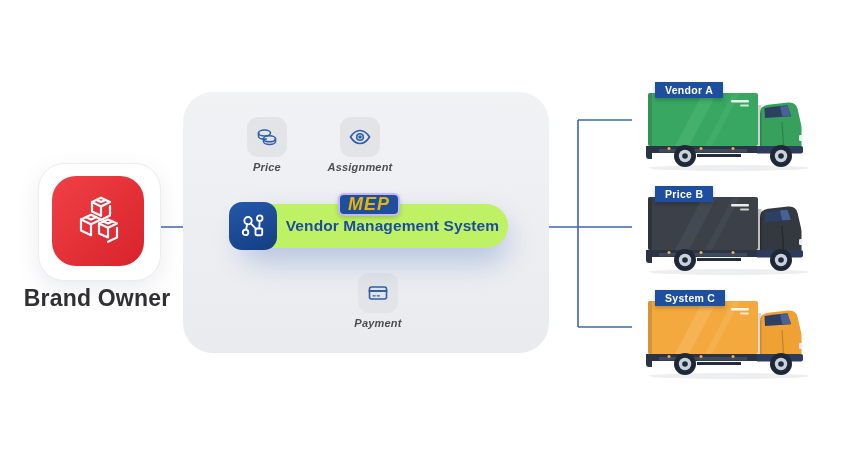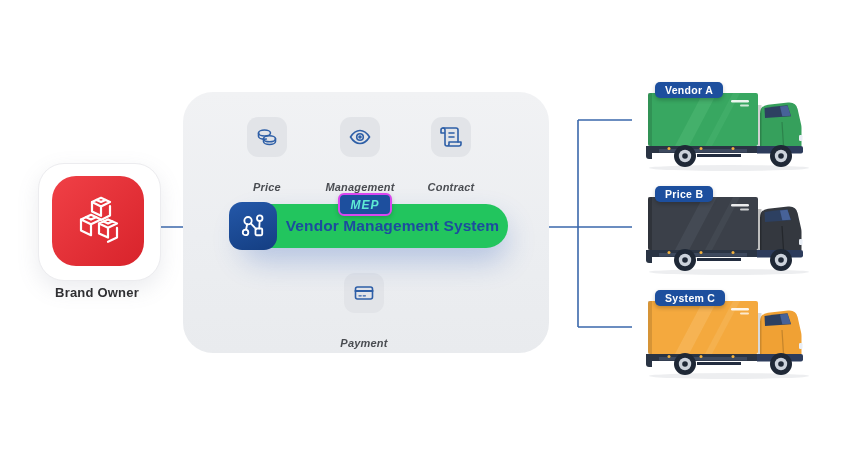--- a/index.html
+++ b/index.html
@@ -8,46 +8,46 @@
 
   
   .connectors{position:absolute;left:0;top:0;width:847px;height:460px;pointer-events:none;}
 
   
   .brand-card{position:absolute;left:38px;top:163px;width:121px;height:116px;background:#ffffff;
     border:1px solid #ececef;border-radius:26px;box-shadow:0 8px 22px rgba(110,120,140,.14);}
   .brand-icon{position:absolute;left:52px;top:176px;width:92px;height:90px;border-radius:24px;
     background:linear-gradient(135deg,#f04046,#d8232b);display:flex;align-items:center;justify-content:center;}
   .brand-label{position:absolute;left:14px;top:285px;width:166px;text-align:center;
-    font-size:13px;font-weight:700;color:#303033;letter-spacing:.2px;}
+    font-size:23px;font-weight:700;color:#303033;letter-spacing:.2px;}
 
   
   .panel{position:absolute;left:183px;top:92px;width:366px;height:261px;border-radius:30px;
     background:linear-gradient(180deg,#f1f2f4 0%,#eceef1 55%,#e9ebee 100%);}
 
   .feature{position:absolute;width:90px;display:flex;flex-direction:column;align-items:center;}
   .tile{width:40px;height:40px;border-radius:11px;background:#e2e4e8;display:flex;align-items:center;justify-content:center;}
-  .flabel{margin-top:24px;font-size:11px;font-style:italic;font-weight:600;color:#4a4d52;letter-spacing:.2px;white-space:nowrap;}
+  .flabel{margin-top:4px;font-size:11px;font-style:italic;font-weight:600;color:#4a4d52;letter-spacing:.2px;white-space:nowrap;}
   .f-price{left:222px;top:117px;}  .f-visibility{left:315px;top:117px;}  .f-contract{left:406px;top:117px;}
-  .f-assignment{left:222px;top:273px;} .f-payment{left:319px;top:273px;} .f-analytic{left:406px;top:273px;}
-
-  
-  .vms-pill{position:absolute;left:240px;top:204px;width:268px;height:44px;background:#22c55e;border-radius:22px;
+  .f-assignment{left:222px;top:273px;} .f-payment{left:333px;top:273px;} .f-analytic{left:406px;top:273px;}
+
+  
+  .vms-pill{position:absolute;left:240px;top:204px;width:268px;height:44px;background:#bef264;border-radius:22px;
     box-shadow:0 14px 28px rgba(45,95,185,.28);display:flex;align-items:center;justify-content:flex-end;z-index:2;}
   .vms-title{width:231px;text-align:center;font-size:15.5px;font-weight:800;color:#1c4c9e;letter-spacing:.1px;}
   .vms-iconbox{position:absolute;left:229px;top:202px;width:48px;height:48px;border-radius:13px;
     background:linear-gradient(160deg,#2458a9,#143e82);display:flex;align-items:center;justify-content:center;z-index:3;}
   .mep-badge{position:absolute;left:338px;top:193px;min-width:34px;height:17px;padding:1px 8px;z-index:4;
-    background:#1d4f9e;border:2px solid #d946ef;border-radius:6px;box-shadow:0 2px 5px rgba(0,0,0,.18);
-    display:flex;align-items:center;justify-content:center;color:#5eead4;font-size:12px;font-weight:800;font-style:italic;letter-spacing:1px;}
+    background:#1d4f9e;border:2px solid #c4b5fd;border-radius:6px;box-shadow:0 2px 5px rgba(0,0,0,.18);
+    display:flex;align-items:center;justify-content:center;color:#eab308;font-size:18px;font-weight:800;font-style:italic;letter-spacing:1px;}
 
   
   .truck{position:absolute;left:645px;width:170px;height:90px;}
   .truck-a{top:82px;} .truck-b{top:186px;} .truck-c{top:290px;}
-  .vendor-badge{position:absolute;left:10px;top:0;z-index:2;background:#1d4f9e;color:#ffffff;border-radius:5px;
+  .vendor-badge{position:absolute;left:10px;top:0;z-index:2;background:#1d4f9e;color:#ffffff;border-radius:0;
     padding:2px 10px;font-size:10.5px;font-weight:700;letter-spacing:.3px;box-shadow:0 2px 4px rgba(0,0,0,.22);white-space:nowrap;}
   .truck-art{position:absolute;left:0;top:6px;}
 </style>
 </head>
 <body>
 
 <div class="canvas">
 
   <svg class="connectors" viewBox="0 0 847 460">
     <g stroke="#3a67ab" stroke-width="1.6" fill="none">
@@ -92,34 +92,23 @@
   </div>
 
   <div class="feature f-visibility">
     <div class="tile">
       <svg width="24" height="24" viewBox="0 0 24 24" fill="none" stroke="#2e5fa7" stroke-width="1.6" stroke-linecap="round">
         <path d="M2.5,12 C5.5,7.2 8.7,5.5 12,5.5 s6.5,1.7 9.5,6.5 c-3,4.8 -6.2,6.5 -9.5,6.5 s-6.5,-1.7 -9.5,-6.5 z"></path>
         <circle cx="12" cy="12" r="3.3"></circle>
         <circle cx="12" cy="12" r="1" fill="#2e5fa7"></circle>
       </svg>
     </div>
-    <div class="flabel">Management</div>
-  </div>
-
-  <div class="feature f-contract">
-    <div class="tile">
-      <svg width="24" height="24" viewBox="0 0 24 24" fill="none" stroke="#2e5fa7" stroke-width="1.6" stroke-linecap="round" stroke-linejoin="round">
-        <path d="M8 21h12a2 2 0 0 0 2-2v-2H10v2a2 2 0 1 1-4 0V5a2 2 0 1 0-4 0v3h4"></path>
-        <path d="M19 17V5a2 2 0 0 0-2-2H4"></path>
-        <path d="M15 8h-5"></path>
-        <path d="M15 12h-5"></path>
-      </svg>
-    </div>
-    <div class="flabel">Contract</div>
-  </div>
+    <div class="flabel">Assignment</div>
+  </div>
+
 
 
   <div class="feature f-payment">
     <div class="tile">
       <svg width="24" height="24" viewBox="0 0 24 24" fill="none" stroke="#2e5fa7" stroke-width="1.6" stroke-linecap="round">
         <rect x="3.5" y="6" width="17" height="12" rx="2"></rect>
         <path d="M3.5,10 h17" stroke-width="2.1"></path>
         <path d="M7,14.8 h2.2 M11.2,14.8 h2.2" stroke-width="1.3"></path>
       </svg>
     </div>

